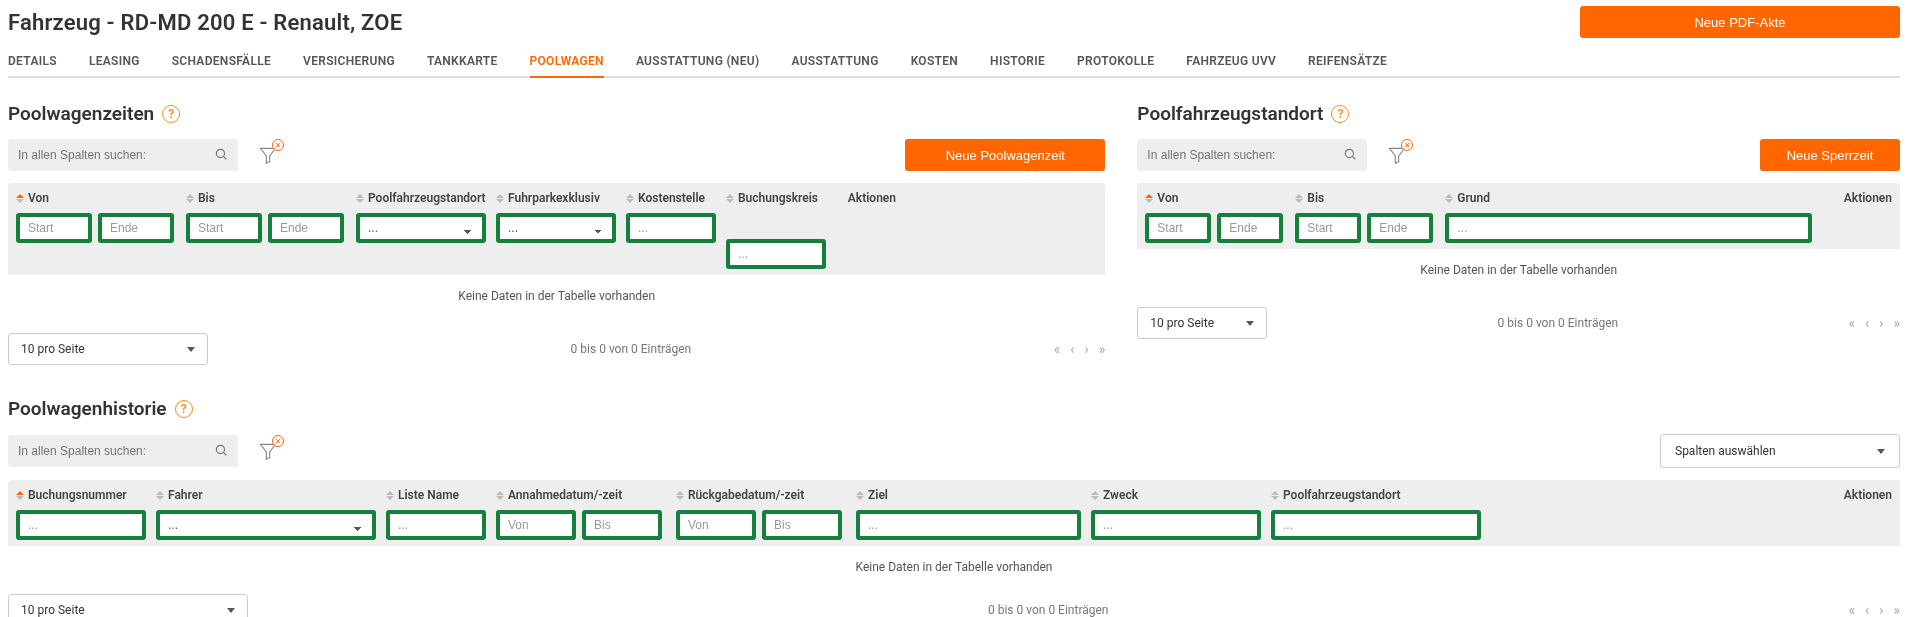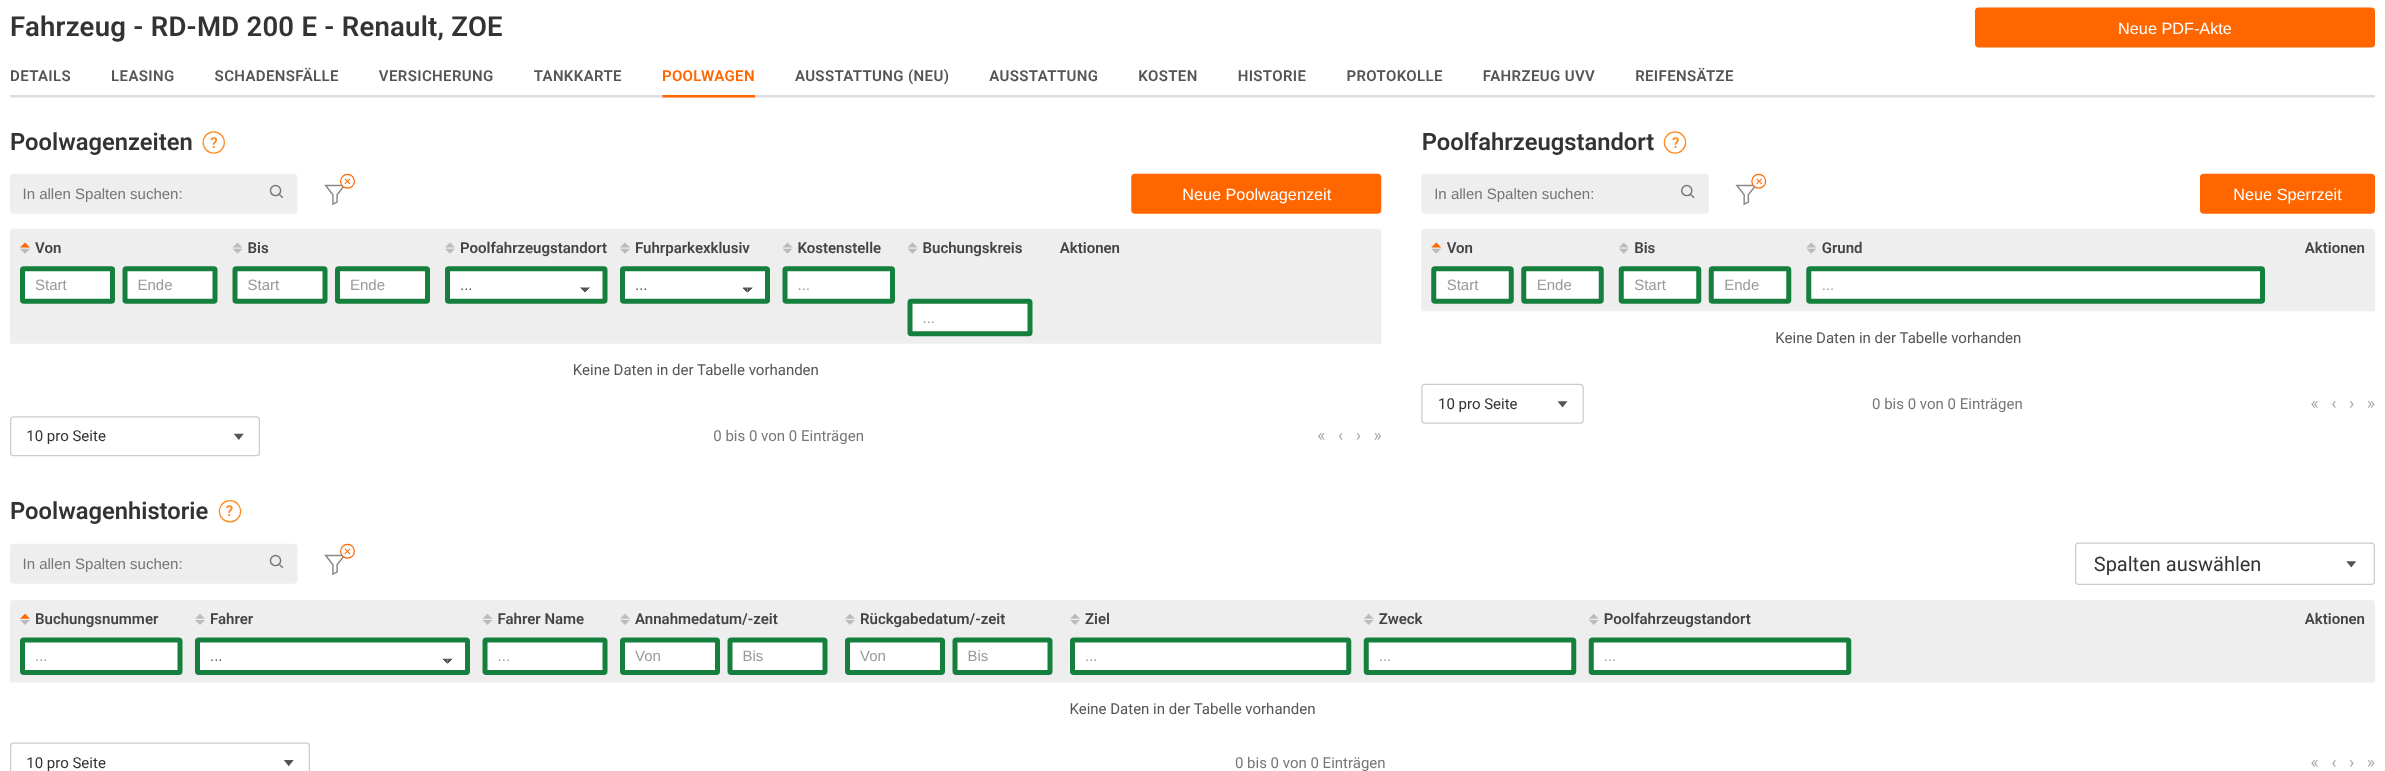--- a/index.html
+++ b/index.html
@@ -80,21 +80,21 @@
   .hist .c5 { flex: 0 0 170px; }
   .hist .c6 { flex: 0 0 225px; }
   .hist .c7 { flex: 0 0 170px; }
   .hist .c8 { flex: 0 0 210px; }
   .hist .c9 { flex: 1; text-align:right; }
 
   .chev-down { width: 0; height: 0; border-left: 4px solid transparent; border-right: 4px solid transparent; border-top: 5px solid #555; }
   .chev-down.white { border-top-color: #fff; }
   svg.export-icon { width: 14px; height: 14px; stroke: #fff; fill: none; stroke-width: 1.6; }
 
-  .col-select-btn { height: 34px; border: 1px solid #ccc; border-radius: 3px; background: #fff; display: flex; align-items: center; justify-content: space-between; padding: 0 14px; cursor: pointer; font-size: 16px; width: 240px; }
+  .col-select-btn { height: 34px; border: 1px solid #ccc; border-radius: 3px; background: #fff; display: flex; align-items: center; justify-content: space-between; padding: 0 14px; cursor: pointer; font-size: 12px; width: 240px; }
 </style>
 </head>
 <body>
 
 <div class="page">
 
   <div class="header-row">
     <h1 class="page-title">Fahrzeug - RD-MD 200 E - Renault, ZOE</h1>
     <button class="btn btn-orange" style="width:320px">
       <span>Neue PDF-Akte</span>
@@ -394,21 +394,21 @@
           <div class="filter-row">
               <select class="fselect"><option>...</option></select>
             </div>
         </div>
         <div class="thcol c3">
           <div class="label-row">
               <span class="sort-icon">
                 <span class="up"></span>
                 <span class="down"></span>
               </span>
-              <span>Fahrer Name</span>
+              <span>Liste Name</span>
             </div>
           <div class="filter-row">
               <input class="finput" placeholder="..." style="">
             </div>
         </div>
         <div class="thcol c4">
           <div class="label-row">
               <span class="sort-icon">
                 <span class="up"></span>
                 <span class="down"></span>

